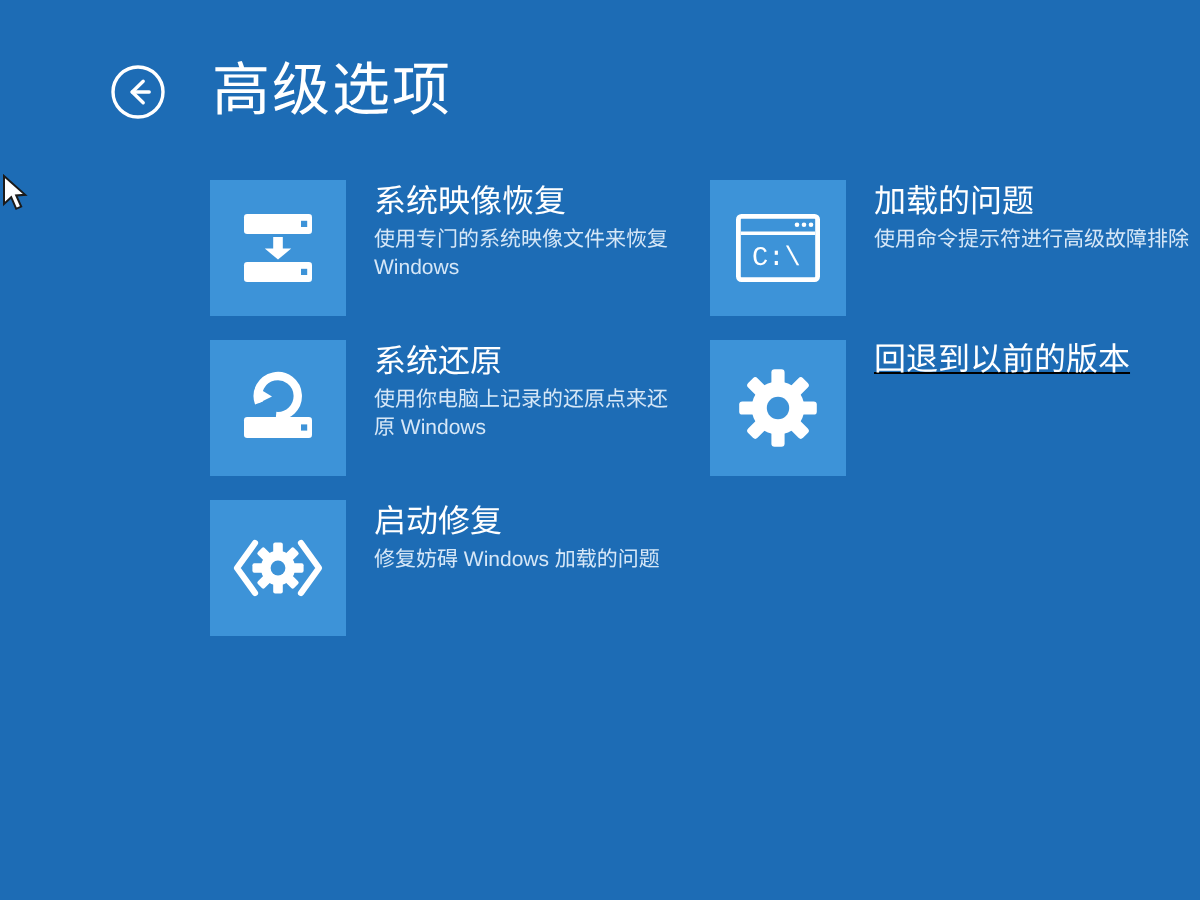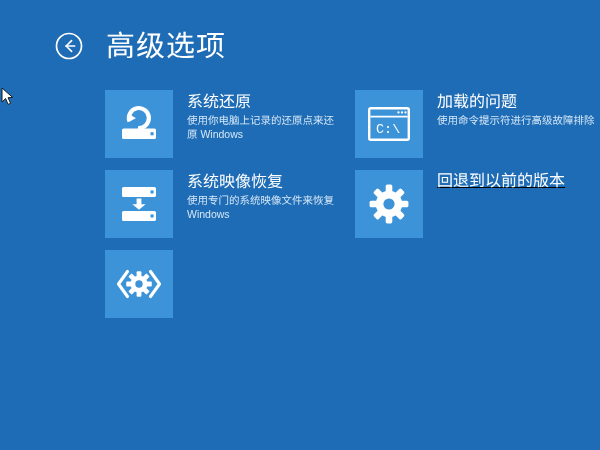--- a/index.html
+++ b/index.html
@@ -138,67 +138,69 @@
     <div class="page-title">高级选项</div>
   </div>
 
   <div class="options">
 
     <div class="column left">
 
       <div class="option">
         <div class="tile">
           <svg width="44" height="40" viewBox="0 0 44 40" aria-hidden="true">
-
-            <path d="M12.5 17.5 A10 10 0 1 1 21 24" fill="none" stroke="#ffffff" stroke-width="4.2" stroke-linecap="butt"></path>
-            <polygon points="12.8,10.5 19.0,14.2 12.2,17.6" fill="#ffffff"></polygon>
-
-            <rect x="5" y="24.5" width="34" height="10.5" rx="1.6" fill="#ffffff"></rect>
-            <rect x="33.5" y="28.2" width="3.1" height="3.1" fill="#3d93d8"></rect>
-          </svg>
-        </div>
-        <div class="option-text">
-          <div class="option-title">系统还原</div>
-          <div class="option-desc">使用你电脑上记录的还原点来还原 Windows</div>
-        </div>
-      </div>
-
-      <div class="option">
-        <div class="tile">
-          <svg width="44" height="40" viewBox="0 0 44 40" aria-hidden="true">
             <rect x="5" y="3" width="34" height="10" rx="1.6" fill="#ffffff"></rect>
             <rect x="33.5" y="6.4" width="3.1" height="3.1" fill="#3d93d8"></rect>
             <rect x="5" y="27" width="34" height="10" rx="1.6" fill="#ffffff"></rect>
             <rect x="33.5" y="30.4" width="3.1" height="3.1" fill="#3d93d8"></rect>
             <rect x="19.6" y="14.5" width="4.8" height="6.5" fill="#ffffff"></rect>
             <polygon points="15.4,20.3 28.6,20.3 22,25.8" fill="#ffffff"></polygon>
           </svg>
         </div>
         <div class="option-text">
           <div class="option-title">系统映像恢复</div>
           <div class="option-desc">使用专门的系统映像文件来恢复 Windows</div>
+        </div>
+      </div>
+
+      <div class="option">
+        <div class="tile">
+          <svg width="44" height="40" viewBox="0 0 44 40" aria-hidden="true">
+
+            <path d="M12.5 17.5 A10 10 0 1 1 21 24" fill="none" stroke="#ffffff" stroke-width="4.2" stroke-linecap="butt"></path>
+            <polygon points="12.8,10.5 19.0,14.2 12.2,17.6" fill="#ffffff"></polygon>
+
+            <rect x="5" y="24.5" width="34" height="10.5" rx="1.6" fill="#ffffff"></rect>
+            <rect x="33.5" y="28.2" width="3.1" height="3.1" fill="#3d93d8"></rect>
+          </svg>
+        </div>
+        <div class="option-text">
+          <div class="option-title">系统还原</div>
+          <div class="option-desc">使用你电脑上记录的还原点来还原 Windows</div>
         </div>
       </div>
 
       <div class="option">
         <div class="tile">
           <svg width="48" height="34" viewBox="0 0 48 34" aria-hidden="true">
             <path d="M12.5 4.5 L3.5 17 L12.5 29.5" fill="none" stroke="#ffffff" stroke-width="3.1" stroke-linecap="round" stroke-linejoin="round"></path>
             <path d="M35.5 4.5 L44.5 17 L35.5 29.5" fill="none" stroke="#ffffff" stroke-width="3.1" stroke-linecap="round" stroke-linejoin="round"></path>
             <g fill="#ffffff">
               <rect x="21.6" y="4.2" width="4.8" height="25.6" rx="1"></rect>
               <rect x="21.6" y="4.2" width="4.8" height="25.6" rx="1" transform="rotate(45 24 17)"></rect>
               <rect x="21.6" y="4.2" width="4.8" height="25.6" rx="1" transform="rotate(90 24 17)"></rect>
               <rect x="21.6" y="4.2" width="4.8" height="25.6" rx="1" transform="rotate(135 24 17)"></rect>
               <circle cx="24" cy="17" r="8.6"></circle>
             </g>
             <circle cx="24" cy="17" r="3.7" fill="#3d93d8"></circle>
           </svg>
         </div>
         <div class="option-text">
+          <div class="option-title">启动修复</div>
+          <div class="option-desc">修复妨碍 Windows 加载的问题</div>
         </div>
       </div>
 
     </div>
 
     <div class="column right">
 
       <div class="option">
         <div class="tile">
           <svg width="44" height="38" viewBox="0 0 44 38" aria-hidden="true">

